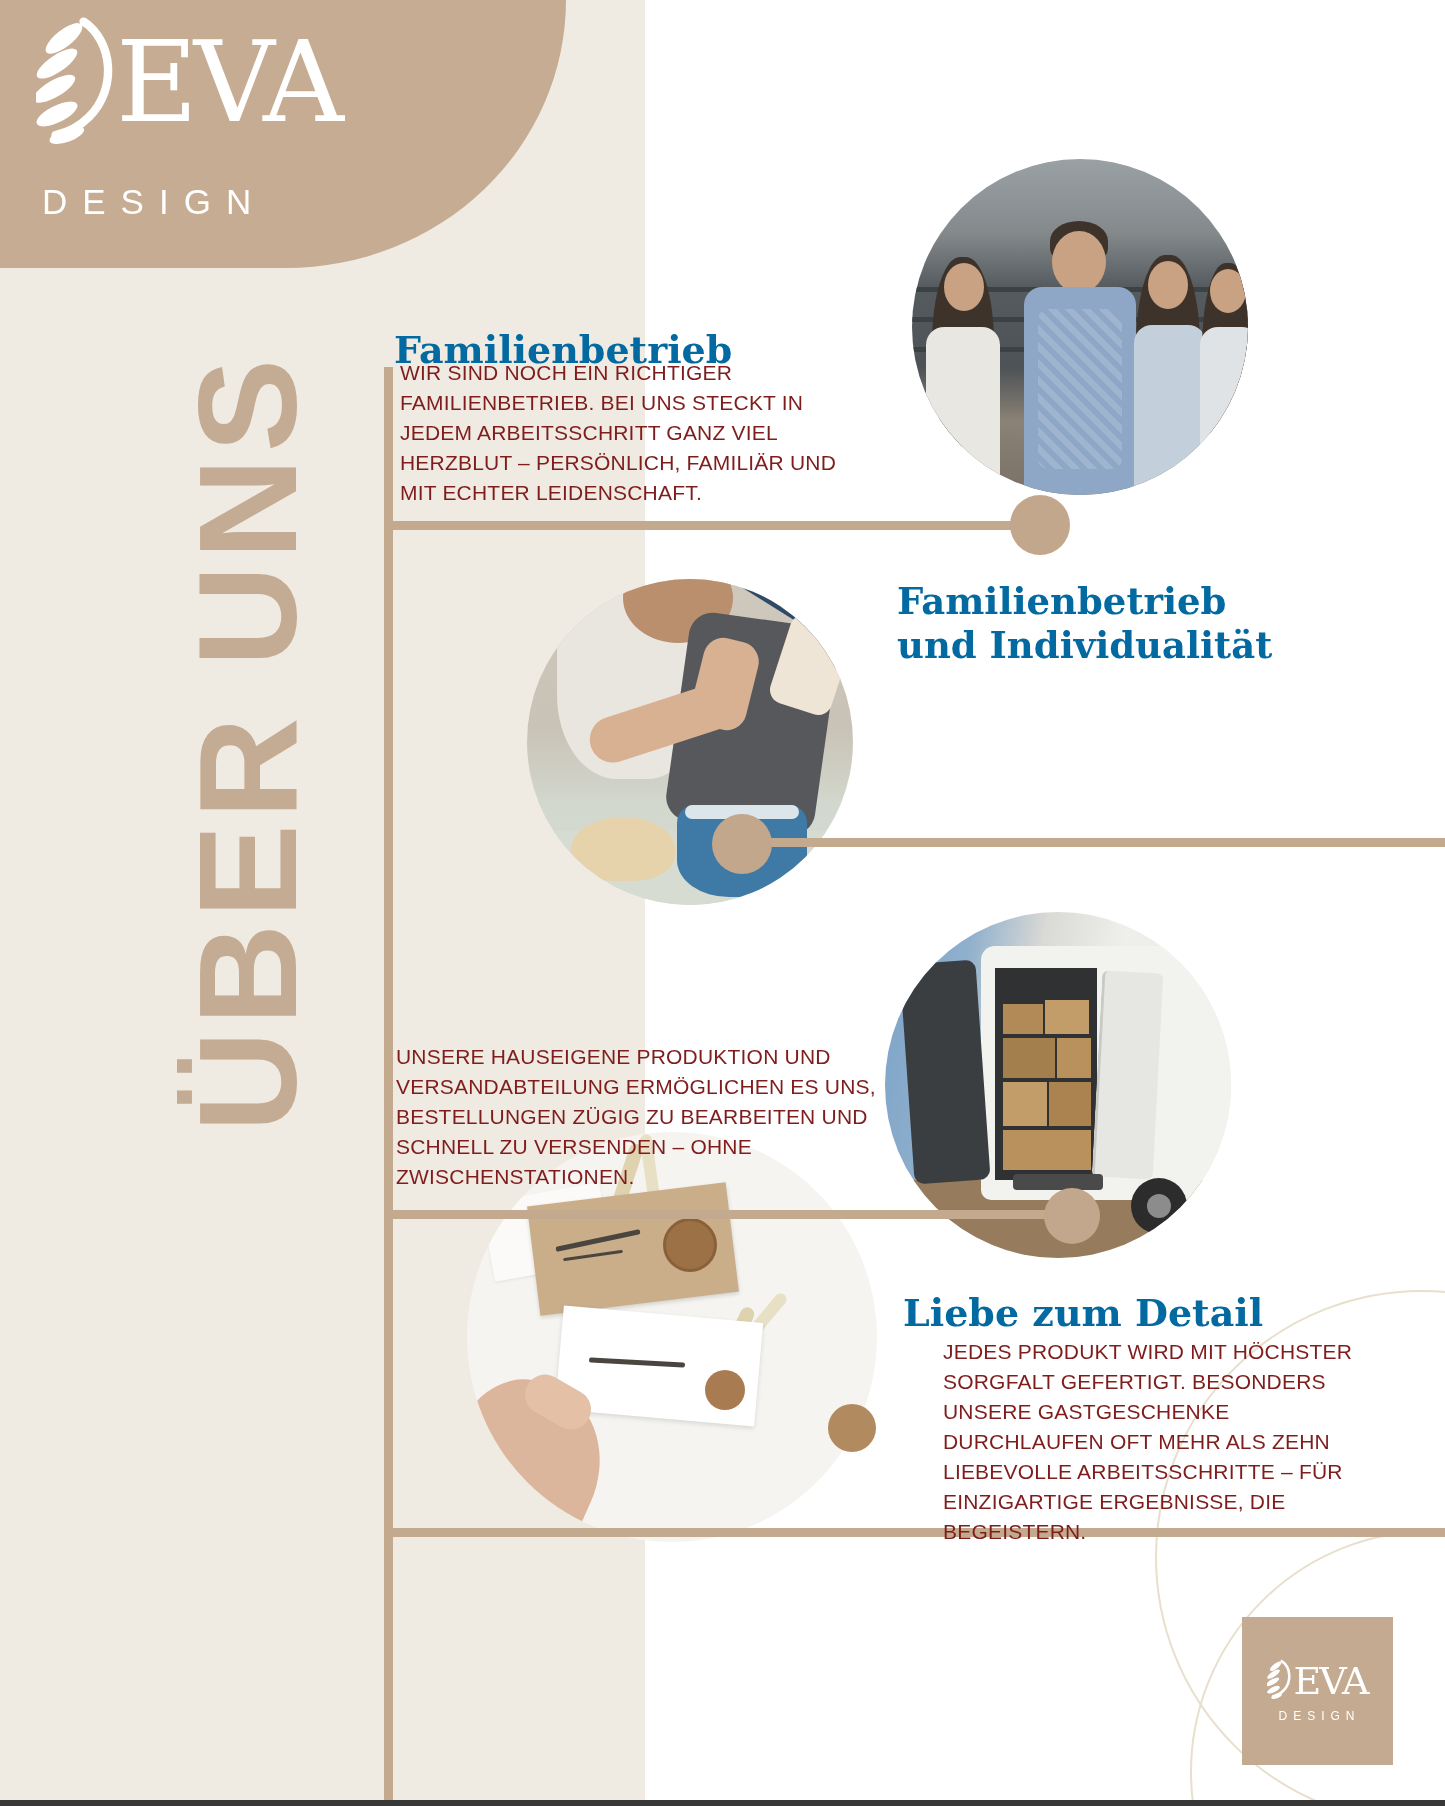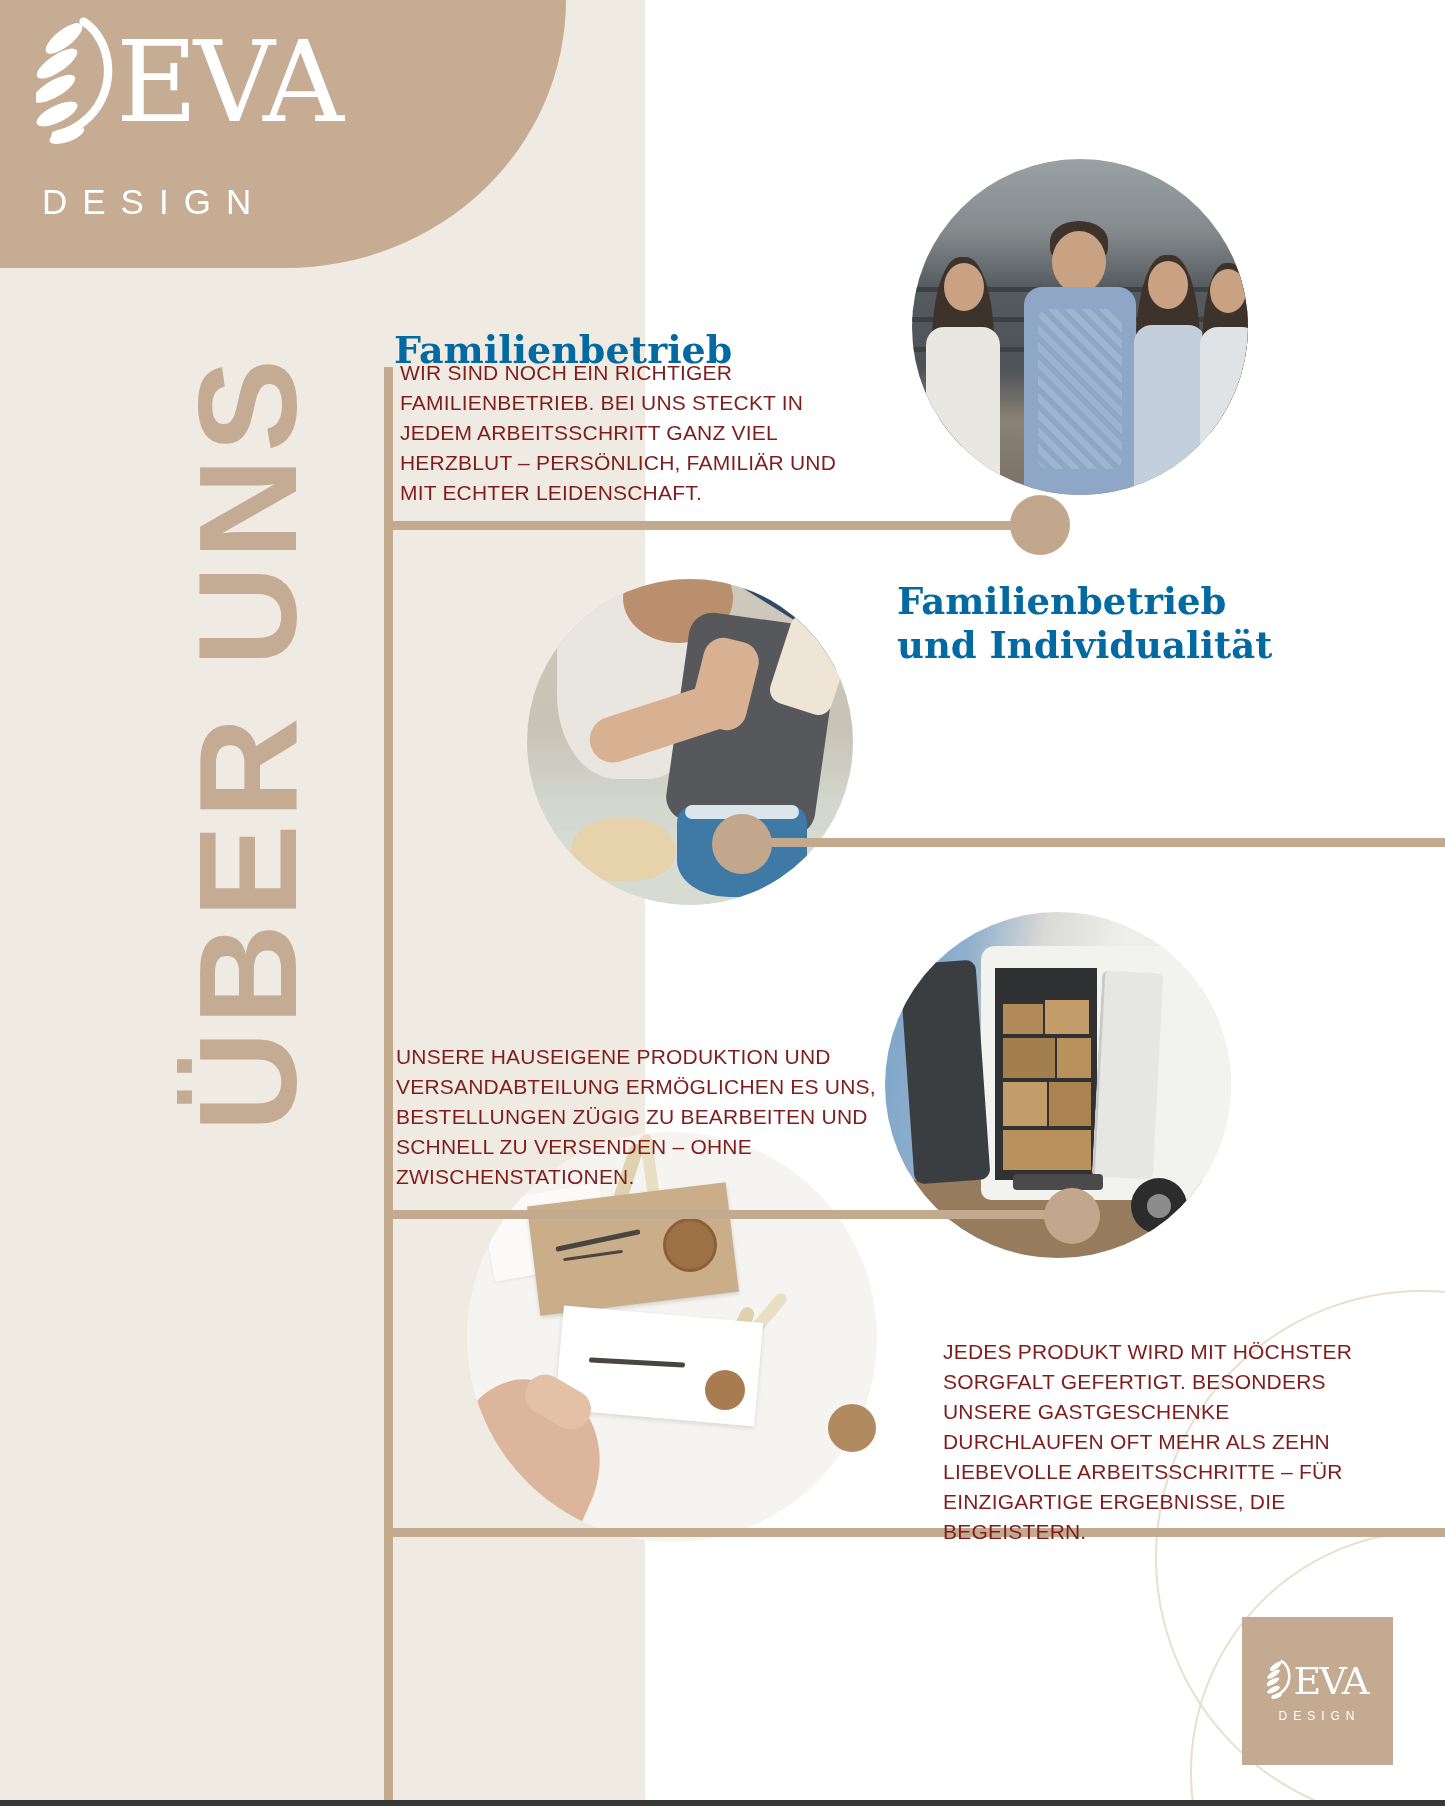--- a/index.html
+++ b/index.html
@@ -195,20 +195,21 @@
 
   <h2 class="sec-heading h-2">Familienbetrieb
 und Individualität</h2>
 
   <div class="sec-body b-3">UNSERE HAUSEIGENE PRODUKTION UND
 VERSANDABTEILUNG ERMÖGLICHEN ES UNS,
 BESTELLUNGEN ZÜGIG ZU BEARBEITEN UND
 SCHNELL ZU VERSENDEN – OHNE
 ZWISCHENSTATIONEN.</div>
 
+  <h2 class="sec-heading h-4">Liebe zum Detail</h2>
   <div class="sec-body b-4">JEDES PRODUKT WIRD MIT HÖCHSTER
 SORGFALT GEFERTIGT. BESONDERS
 UNSERE GASTGESCHENKE
 DURCHLAUFEN OFT MEHR ALS ZEHN
 LIEBEVOLLE ARBEITSSCHRITTE – FÜR
 EINZIGARTIGE ERGEBNISSE, DIE
 BEGEISTERN.</div>
 
   <div class="logo-square">
     <div class="logo-row">

